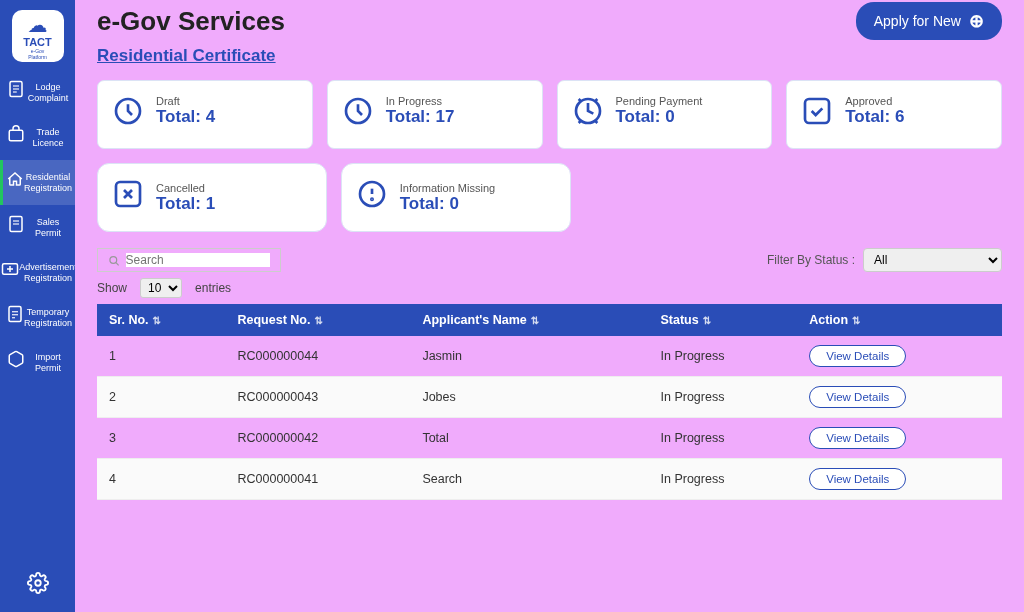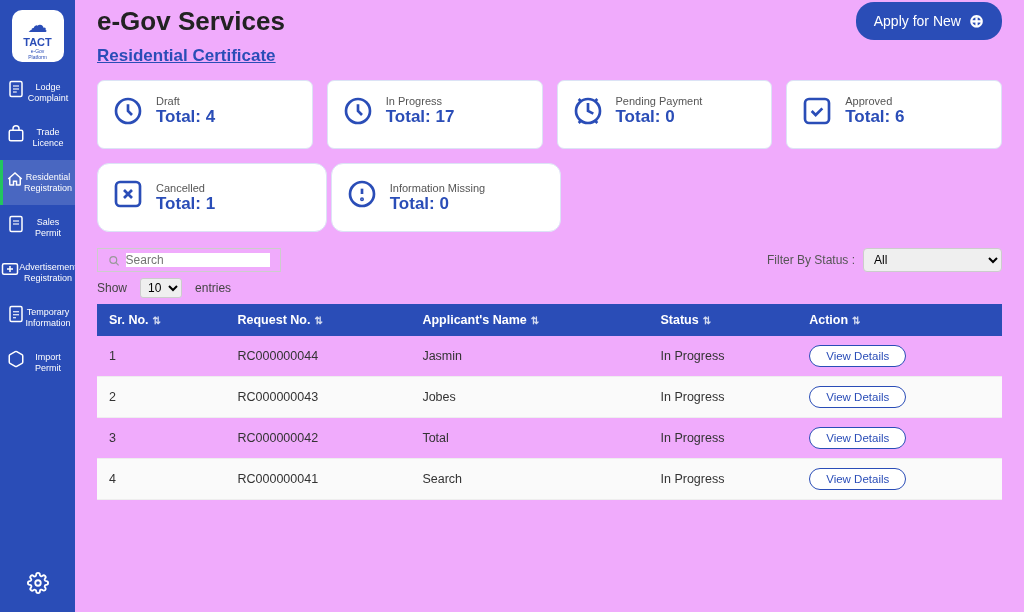--- a/index.html
+++ b/index.html
@@ -142,21 +142,21 @@
       font-size: 11px;
       color: #555;
     }
     .card-content .card-value {
       font-size: 17px;
       font-weight: bold;
       color: #2a4db7;
     }
     .cards-row2 {
       display: flex;
-      gap: 4px;
+      gap: 14px;
       margin-bottom: 16px;
     }
     .card2 {
       flex: 0 0 calc(25% + 3.5px);
       border: 1.5px solid #dce3f5;
       border-radius: 12px;
       padding: 14px 14px;
       display: flex;
       align-items: center;
       gap: 12px;
@@ -321,21 +321,21 @@
 
   <div class="sidebar-item">
     <span class="si-icon">
       <svg width="18" height="18" viewBox="0 0 24 24" fill="none" stroke="white" stroke-width="2">
           <rect x="4" y="2" width="16" height="20" rx="2"></rect>
           <line x1="8" y1="9" x2="16" y2="9" stroke="white" stroke-width="1.5"></line>
           <line x1="8" y1="13" x2="16" y2="13" stroke="white" stroke-width="1.5"></line>
           <line x1="8" y1="17" x2="12" y2="17" stroke="white" stroke-width="1.5"></line>
         </svg>
     </span>
-    <span class="si-label">Temporary Information</span>
+    <span class="si-label">Temporary Registration</span>
   </div>
 
   <div class="sidebar-item">
     <span class="si-icon">
       <svg width="18" height="18" viewBox="0 0 24 24" fill="none" stroke="white" stroke-width="2">
           <path d="M21 16V8a2 2 0 00-1-1.73l-7-4a2 2 0 00-2 0l-7 4A2 2 0 003 8v8a2 2 0 001 1.73l7 4a2 2 0 002 0l7-4A2 2 0 0021 16z"></path>
         </svg>
     </span>
     <span class="si-label">Import Permit</span>
   </div>

